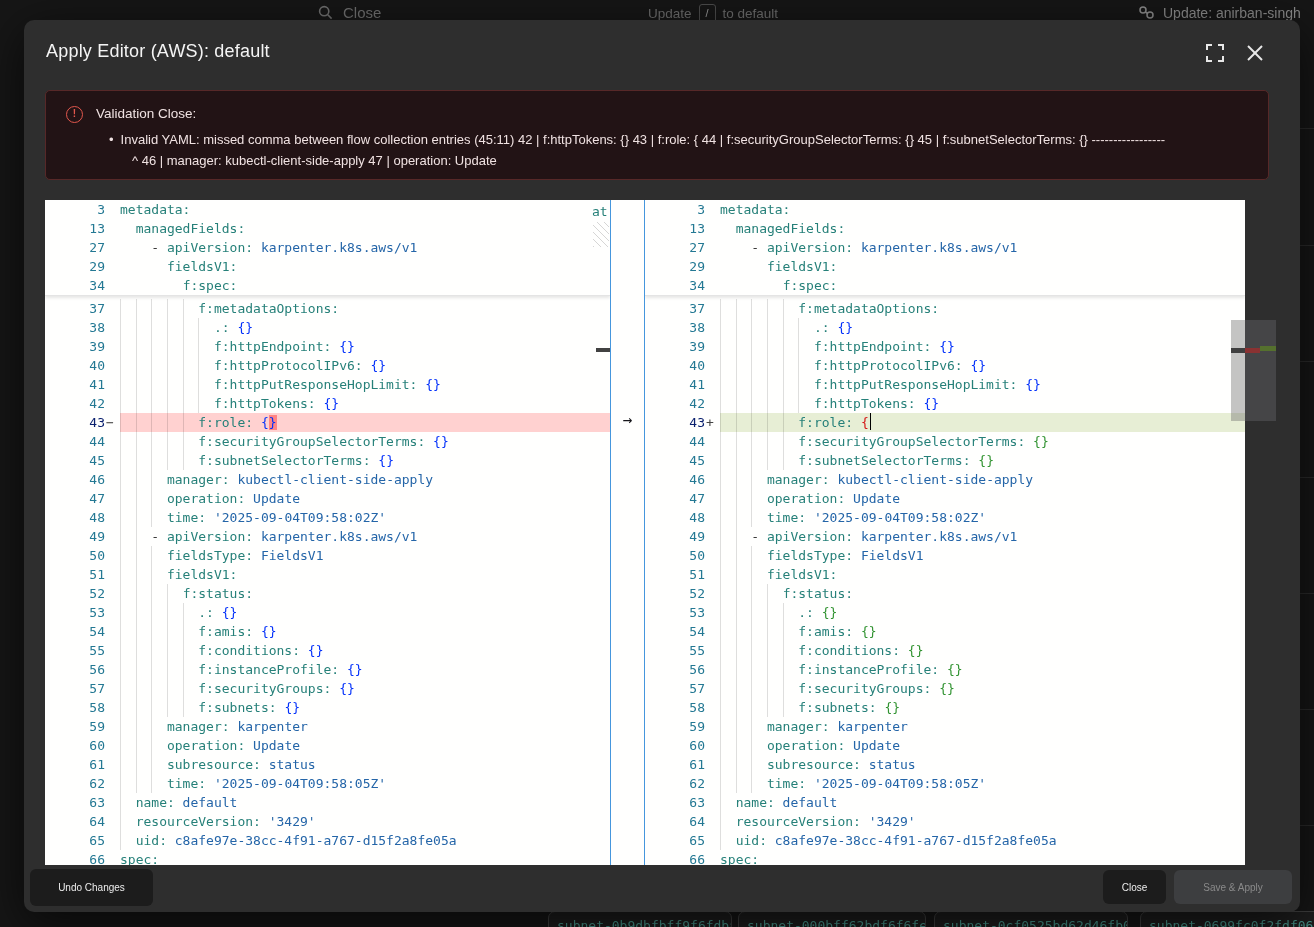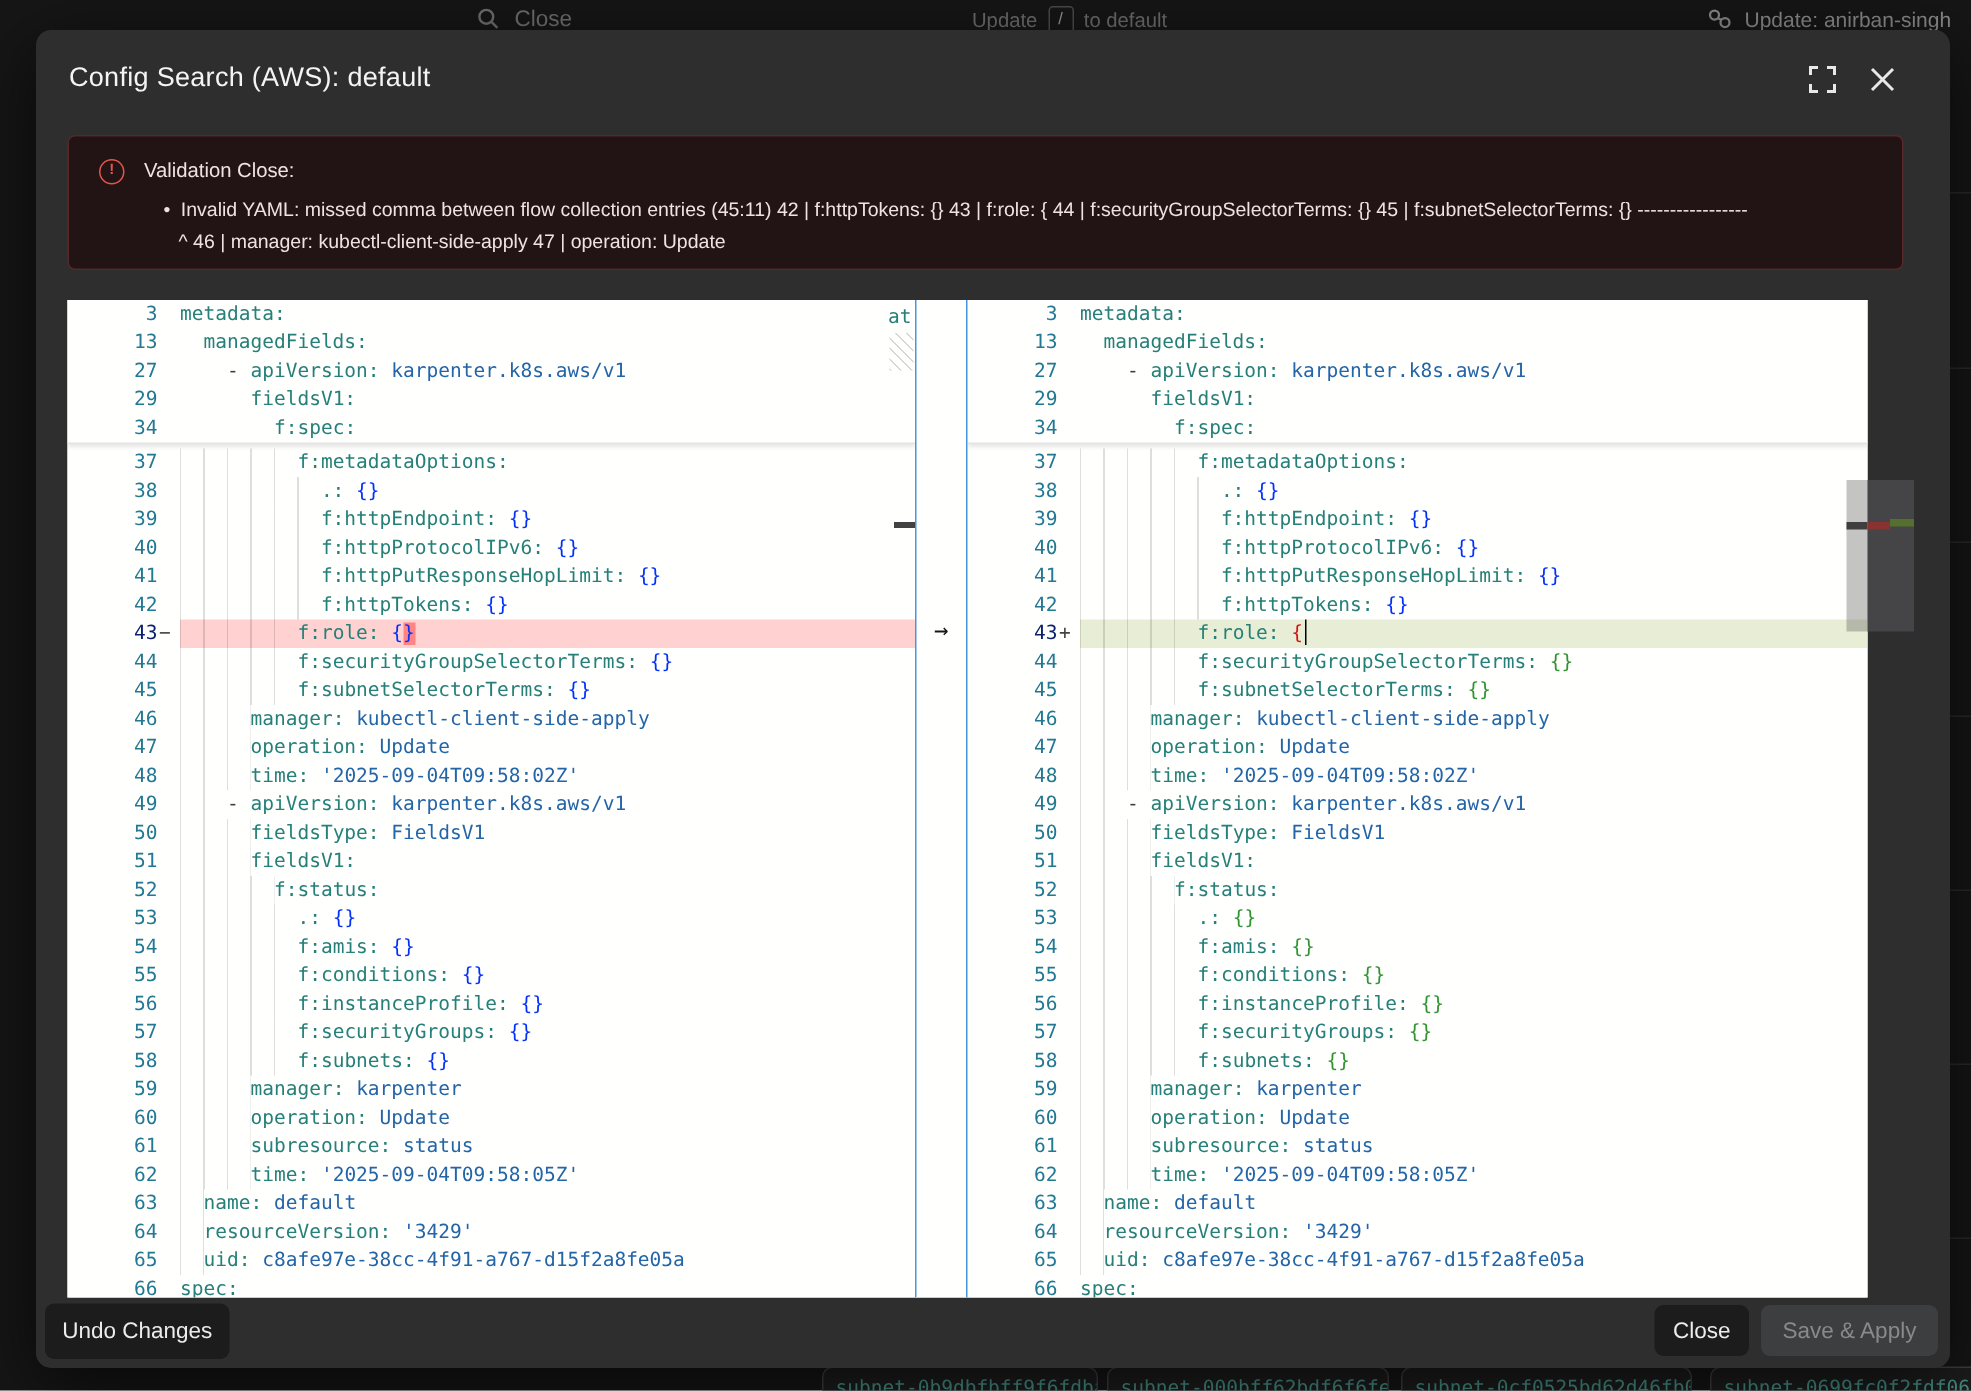--- a/index.html
+++ b/index.html
@@ -74,21 +74,21 @@
   #vslider{position:absolute;left:586px;top:120px;width:14px;height:101px;background:rgba(100,100,100,0.38);z-index:5;}
   #vslider-dash{position:absolute;left:0;top:28px;width:14px;height:5px;background:#3f3f3f;}
 
   
   #ovr-block{position:absolute;left:1221px;top:300px;width:31px;height:101px;background:#454547;}
   #ovr-red{position:absolute;left:0;top:28px;width:15px;height:5px;background:#8a3232;}
   #ovr-green{position:absolute;left:15px;top:26px;width:16px;height:5px;background:#55702e;}
 
   
   .fbtn{position:absolute;border:none;border-radius:6px;font-family:"Liberation Sans",sans-serif;
-        font-size:15px;cursor:pointer;}
+        font-size:10px;cursor:pointer;}
   #undo-btn{left:6px;top:849px;width:123px;height:37px;background:#1c1c1c;color:#ececec;}
   #closefoot-btn{left:1079px;top:850px;width:63px;height:34px;background:#1c1c1c;color:#ececec;}
   #save-btn{left:1150px;top:850px;width:118px;height:34px;background:#3d3e40;color:#8a8a8a;cursor:default;}
 </style>
 </head>
 <body>
 
 <div id="topbar">
   <div id="search-wrap">
     <svg width="15" height="15" viewBox="0 0 15 15">
@@ -121,36 +121,36 @@
 <div class="rowline" style="top:825px"></div>
 
 <div id="bottom-row">
   <div class="chipcell" style="left:548px;width:184px">subnet-0b9dbfbff9f6fdba</div>
   <div class="chipcell" style="left:738px;width:188px">subnet-000bff62bdf6f6fef</div>
   <div class="chipcell" style="left:934px;width:194px">subnet-0cf0525bd62d46fb0</div>
   <div class="chipcell" style="left:1140px;width:190px">subnet-0699fc0f2fdf0653</div>
 </div>
 
 <div id="modal">
-  <div id="modal-title">Config Search (AWS): default</div>
+  <div id="modal-title">Apply Editor (AWS): default</div>
 
   <svg id="fullscreen-btn" class="hdr-icon" viewBox="0 0 18 18">
     <path d="M1 6 V1 H6 M12 1 H17 V6 M17 12 V17 H12 M6 17 H1 V12" fill="none" stroke="#e8e8e8" stroke-width="2"></path>
   </svg>
   <svg id="close-btn" class="hdr-icon" viewBox="0 0 18 18">
     <line x1="2" y1="2" x2="16" y2="16" stroke="#e8e8e8" stroke-width="2"></line>
     <line x1="16" y1="2" x2="2" y2="16" stroke="#e8e8e8" stroke-width="2"></line>
   </svg>
 
   <div id="banner">
     <div id="banner-icon">!</div>
     <div id="banner-title">Validation Close:</div>
     <div id="banner-body">
       <span class="bullet">•</span><span>Invalid YAML: missed comma between flow collection entries (45:11) 42 | f:httpTokens: {} 43 | f:role: { 44 | f:securityGroupSelectorTerms: {} 45 | f:subnetSelectorTerms: {} -----------------</span><br>
-      <span style="margin-left:10px">^ 46 | manager: kubectl-client-side-apply 47 | operation: Update</span>
+      <span style="margin-left:23px">^ 46 | manager: kubectl-client-side-apply 47 | operation: Update</span>
     </div>
   </div>
 
   <div id="editor">
     <div class="pane" id="pane-left">
       <div class="content">
           <div class="row">
             <span class="ln">37</span>
             <span class="glyph"></span>
             <span class="body"><i class="g" style="width:10ch"></i><pre>          <span class="k">f:metadataOptions:</span><span style="color:#2465a8"></span></pre></span>

